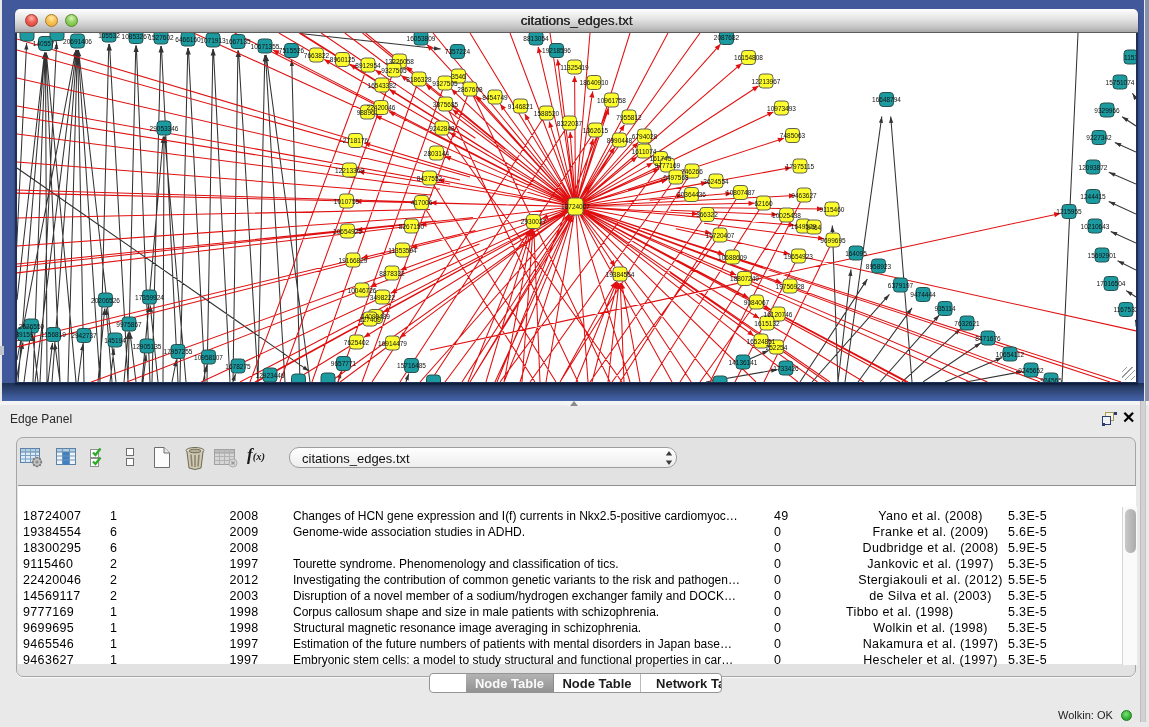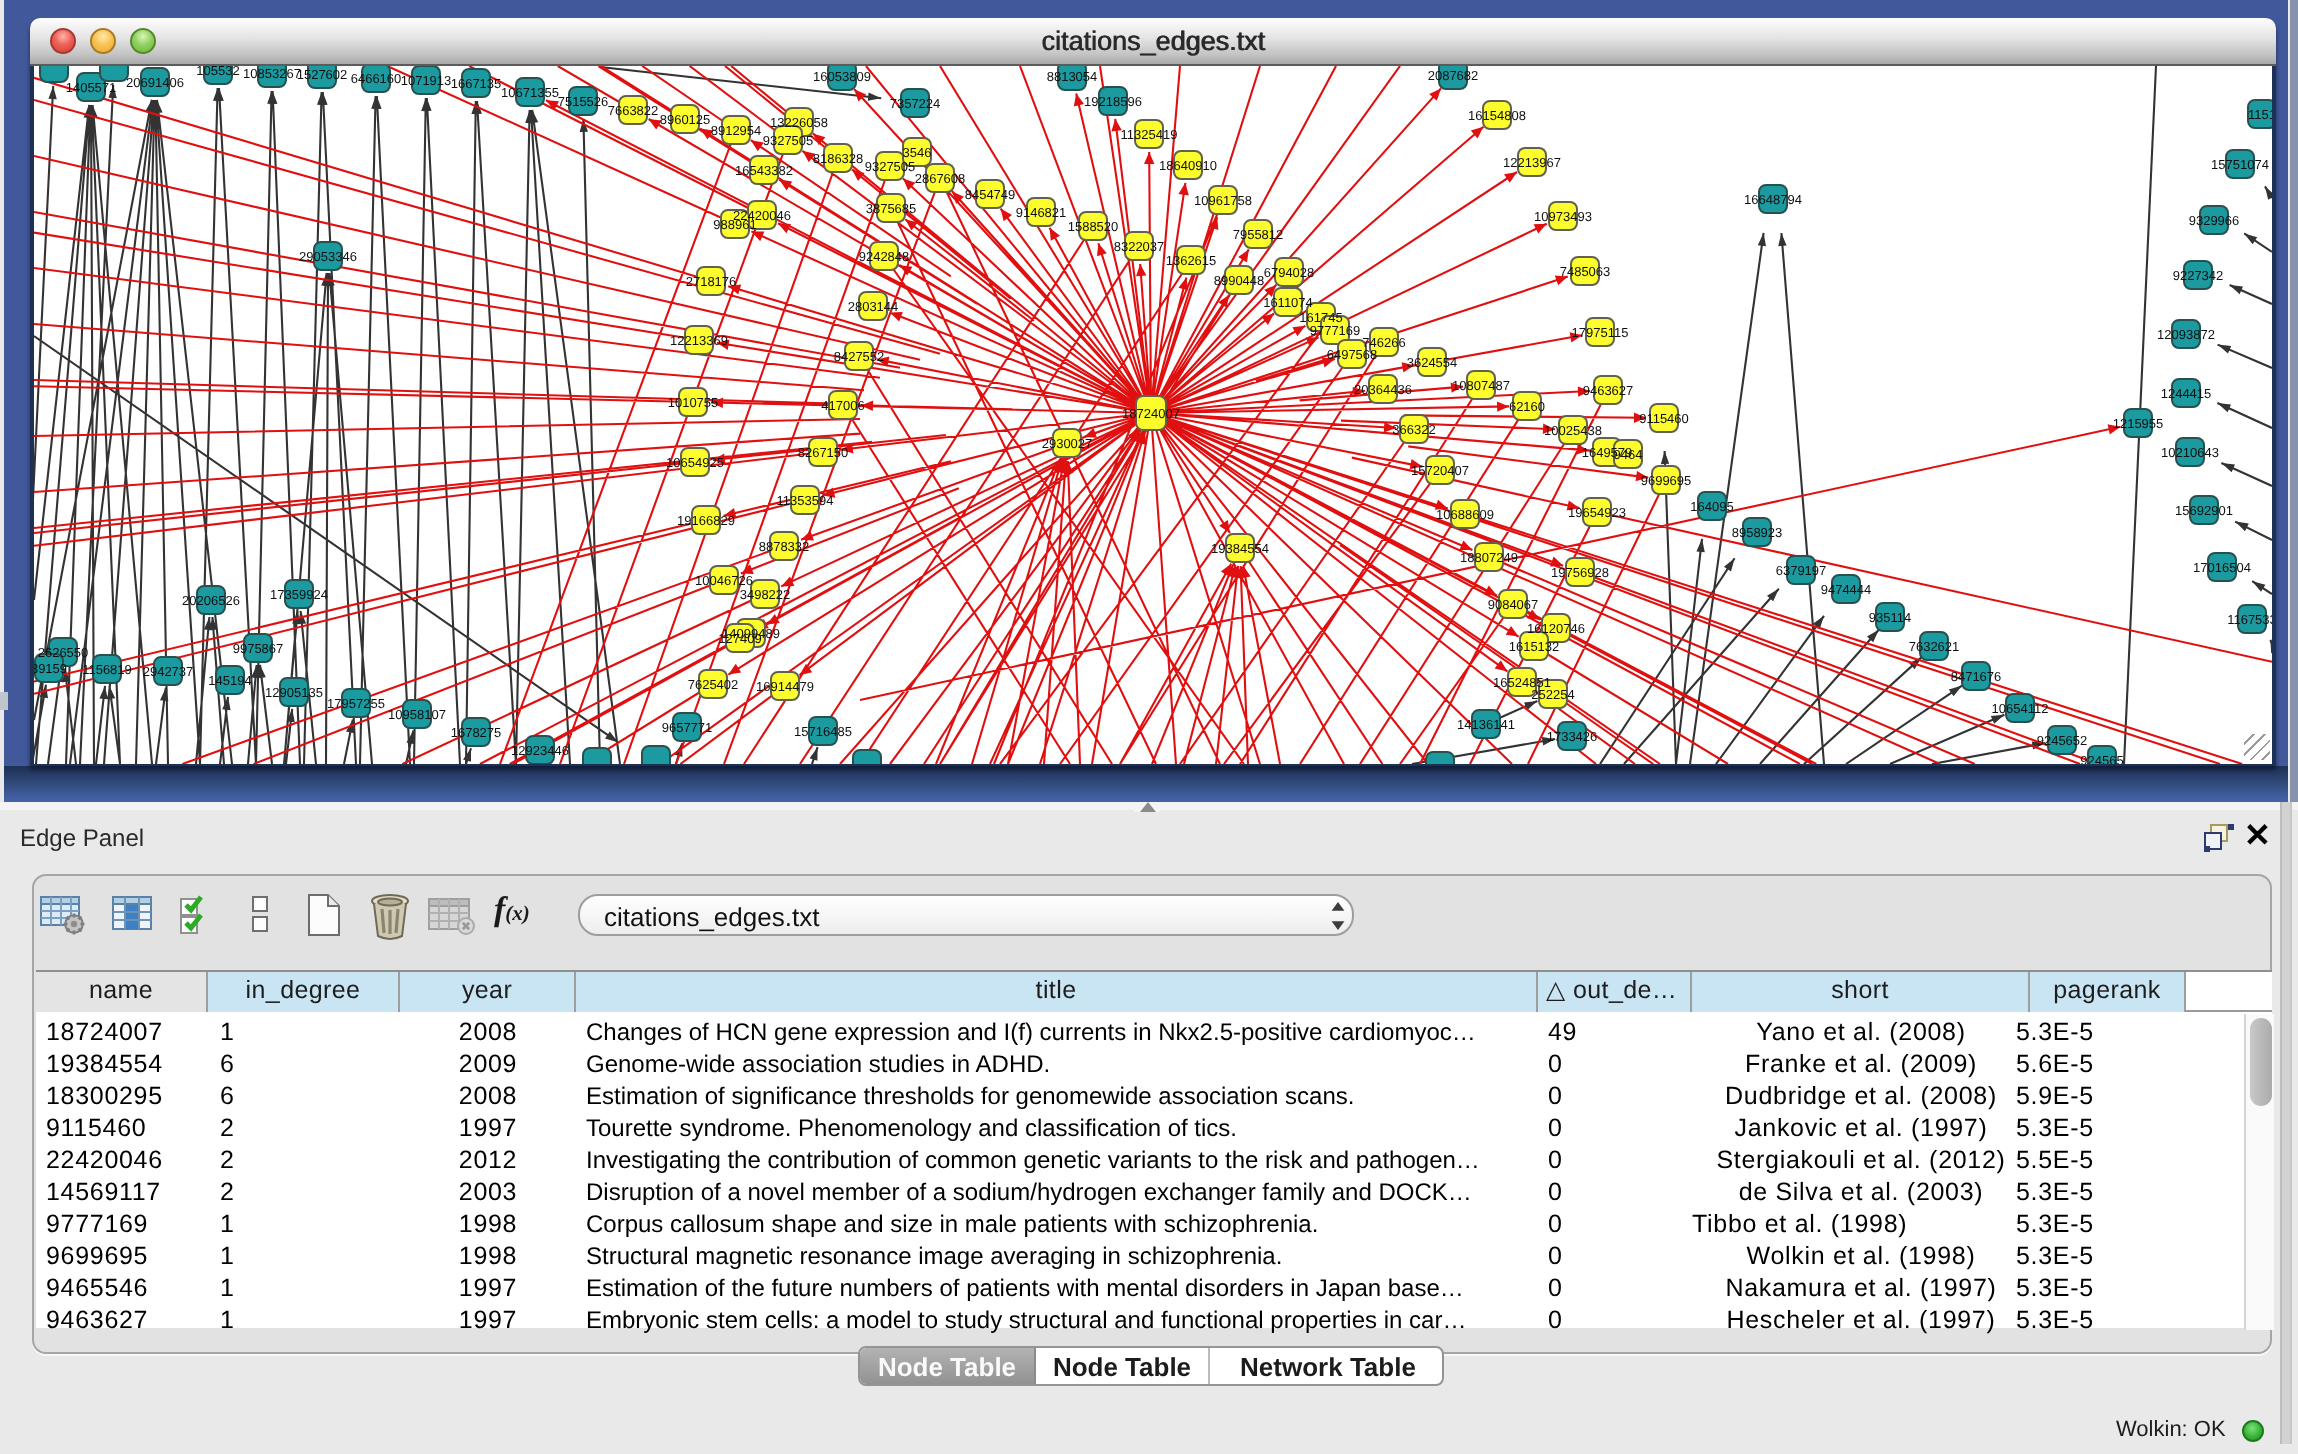--- a/index.html
+++ b/index.html
@@ -57,21 +57,21 @@
 .rows { position:absolute; left:0; top:22px; width:1118px; font-size:12.5px; letter-spacing:0.35px; color:#000; }
 .row { position:absolute; height:16px; line-height:16px; white-space:nowrap; }
 .c { position:absolute; top:0; height:16px; overflow:hidden; }
 #vscroll { left:1104px; top:21px; width:15px; height:158px; background:#fafafa; border-left:1px solid #d5d5d5; }
 #vthumb { left:2px; top:2px; width:11px; height:44px; background:linear-gradient(90deg,#c9c9c9,#ababab); border-radius:6px; }
 
 
 #tabs { left:429px; top:272px; width:293px; height:20px; background:#fff; border:1px solid #949494;
   border-radius:4px; overflow:hidden; }
 .tab { position:absolute; top:0; height:20px; font-size:13px; font-weight:bold; color:#1c1c1c;
-  text-align:center; line-height:19px; }
+  text-align:center; line-height:19px;margin-left:36px; }
 #tab1 { left:0; width:88px; background:linear-gradient(#b3b3b3,#8e8e8e); color:#fafafa; border-right:1px solid #8b8b8b;}
 #tab2 { left:88px; width:86px; }
 #tab3 { left:174px; width:119px; border-left:1px solid #bbb; }
 
 #memo { left:1058px; top:308px; font-size:11px; color:#1c1c1c; }
 #memdot { left:1121px; top:309px; width:11px; height:11px; border-radius:50%;
   background:radial-gradient(circle at 45% 35%, #7fe07a, #37b435 55%, #279427); border:1px solid #1d7a1f; }
 #lfleck { left:0; top:346px; width:4px; height:9px; background:#c0c4cc; }
 </style>
 </head>
@@ -434,29 +434,20 @@
 <div class="tbi" style="left:230px;top:2px;width:30px;height:20px;font-family:'Liberation Serif',serif;font-style:italic;color:#1a1a1a;font-size:17px;font-weight:bold;">f<span style="font-size:10.5px;font-weight:bold;">(x)</span></div>
 </div>
       <div class="abs" id="combo">
         <div class="abs" id="comboTxt">citations_edges.txt</div>
         <svg class="abs" id="comboArr" width="10" height="18">
           <path d="M5 2 L8.2 6.4 L1.8 6.4 Z" fill="#3c3c3c"></path>
           <path d="M5 16 L8.2 11.6 L1.8 11.6 Z" fill="#3c3c3c"></path>
         </svg>
       </div>
       <div class="abs" id="tblWrap">
-        <div class="abs" id="thead">
-            <div class="th" style="left:0px;width:86px;background:#e4e4e4;">name</div>
-            <div class="th" style="left:86px;width:96px;background:#c9e4f2;">in_degree</div>
-            <div class="th" style="left:182px;width:88px;background:#c9e4f2;">year</div>
-            <div class="th" style="left:270px;width:481px;background:#c9e4f2;">title</div>
-            <div class="th" style="left:751px;width:77px;background:#c9e4f2;text-align:left;padding-left:4px;">△ out_de…</div>
-            <div class="th" style="left:828px;width:169px;background:#c9e4f2;">short</div>
-            <div class="th" style="left:997px;width:78px;background:#c9e4f2;">pagerank</div>
-          </div>
         <div class="rows">
             <div class="row" style="top:0px;left:0;width:1118px">
               <div class="c" style="left:5px;width:80px">18724007</div>
               <div class="c" style="left:92px;width:88px">1</div>
               <div class="c" style="left:182px;width:88px;text-align:center">2008</div>
               <div class="c" style="left:275px;width:474px;font-size:12px;letter-spacing:normal">Changes of HCN gene expression and I(f) currents in Nkx2.5‑positive cardiomyoc…</div>
               <div class="c" style="left:756px;width:70px">49</div>
               <div class="c" style="left:828px;width:169px;text-align:center">Yano et al. (2008)</div>
               <div class="c" style="left:990px;width:85px">5.3E-5</div>
             </div>
@@ -466,21 +457,20 @@
               <div class="c" style="left:182px;width:88px;text-align:center">2009</div>
               <div class="c" style="left:275px;width:474px;font-size:12px;letter-spacing:normal">Genome‑wide association studies in ADHD.</div>
               <div class="c" style="left:756px;width:70px">0</div>
               <div class="c" style="left:828px;width:169px;text-align:center">Franke et al. (2009)</div>
               <div class="c" style="left:990px;width:85px">5.6E-5</div>
             </div>
             <div class="row" style="top:32px;left:0;width:1118px">
               <div class="c" style="left:5px;width:80px">18300295</div>
               <div class="c" style="left:92px;width:88px">6</div>
               <div class="c" style="left:182px;width:88px;text-align:center">2008</div>
-              <div class="c" style="left:275px;width:474px;font-size:12px;letter-spacing:normal">Estimation of significance thresholds for genomewide association scans.</div>
               <div class="c" style="left:756px;width:70px">0</div>
               <div class="c" style="left:828px;width:169px;text-align:center">Dudbridge et al. (2008)</div>
               <div class="c" style="left:990px;width:85px">5.9E-5</div>
             </div>
             <div class="row" style="top:48px;left:0;width:1118px">
               <div class="c" style="left:5px;width:80px">9115460</div>
               <div class="c" style="left:92px;width:88px">2</div>
               <div class="c" style="left:182px;width:88px;text-align:center">1997</div>
               <div class="c" style="left:275px;width:474px;font-size:12px;letter-spacing:normal">Tourette syndrome. Phenomenology and classification of tics.</div>
               <div class="c" style="left:756px;width:70px">0</div>

